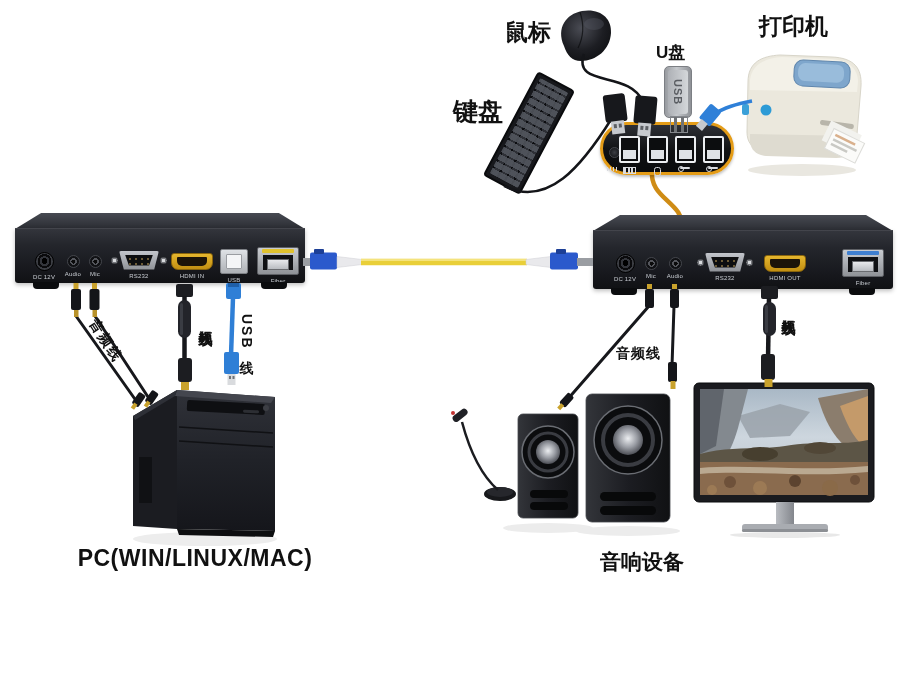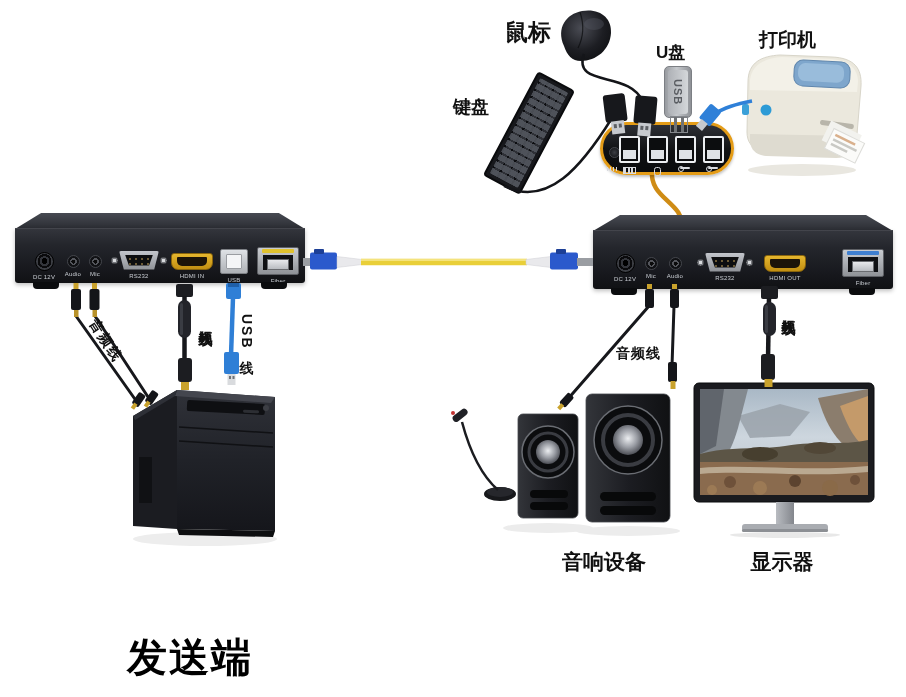--- a/index.html
+++ b/index.html
@@ -440,30 +440,29 @@
       <rect x="761" y="286" width="17" height="13" rx="2" fill="#1c1d21"></rect>
       <path d="M769,298 L768,360" stroke="#17181c" stroke-width="4.5"></path>
       <rect x="763" y="302" width="13" height="34" rx="6.5" fill="#23242a"></rect>
       <rect x="765" y="305" width="3" height="28" rx="1.5" fill="#3a3c43"></rect>
       <rect x="761" y="354" width="14" height="26" rx="3" fill="#1c1d21"></rect>
       <rect x="764.5" y="379" width="8" height="8" fill="#c9a22c"></rect>
     </g>
   </svg>
 
   <div class="lbl" style="left:505px;top:17px;font-size:23px">鼠标</div>
-  <div class="lbl" style="left:453px;top:95px;font-size:18px">键盘</div>
+  <div class="lbl" style="left:453px;top:95px;font-size:25px">键盘</div>
   <div class="lbl" style="left:656px;top:41px;font-size:17px">U盘</div>
-  <div class="lbl" style="left:759px;top:27px;font-size:19px">打印机</div>
+  <div class="lbl" style="left:759px;top:11px;font-size:23px">打印机</div>
 
 
   <div class="lbl" style="left:100px;top:316px;font-size:14px;transform:rotate(57deg);transform-origin:left top;letter-spacing:2px">音频线</div>
   <div class="lbl vtext" style="left:197px;top:318px;font-size:14px">视频线</div>
   <div class="lbl vtext" style="left:238px;top:314px;font-size:14px">USB线</div>
 
   <div class="lbl" style="left:616px;top:345px;font-size:14px;letter-spacing:1px">音频线</div>
   <div class="lbl vtext" style="left:780px;top:307px;font-size:14px">视频线</div>
 
-  <div class="lbl" style="left:524px;top:548px;width:160px;text-align:center;font-size:21px">音响设备</div>
-  <div class="lbl" style="left:702px;top:548px;width:160px;text-align:center;font-size:21px">显示器</div>
-
-  <div class="caption" style="left:127px;top:630px">发送端</div>
+  <div class="lbl" style="left:75px;top:545px;width:240px;text-align:center;font-size:23px;font-weight:600;letter-spacing:.5px">PC(WIN/LINUX/MAC)</div>
+  <div class="lbl" style="left:524px;top:548px;width:160px;text-align:right;font-size:21px">音响设备</div>
+
 
 </div>
 
 </body></html>

